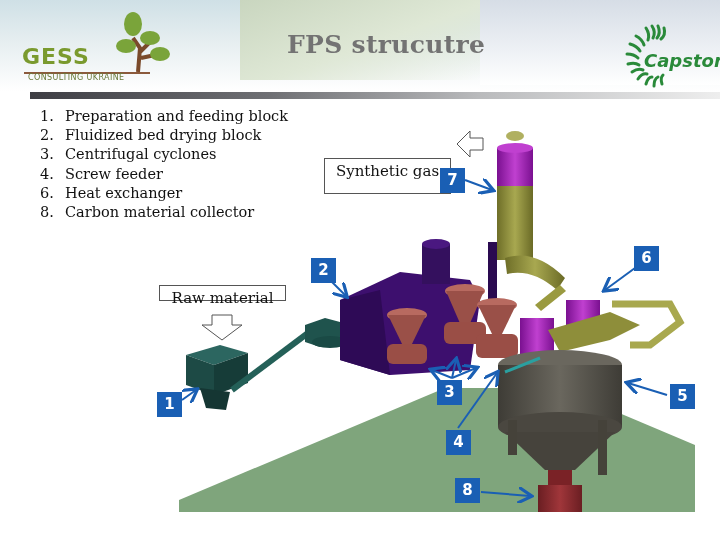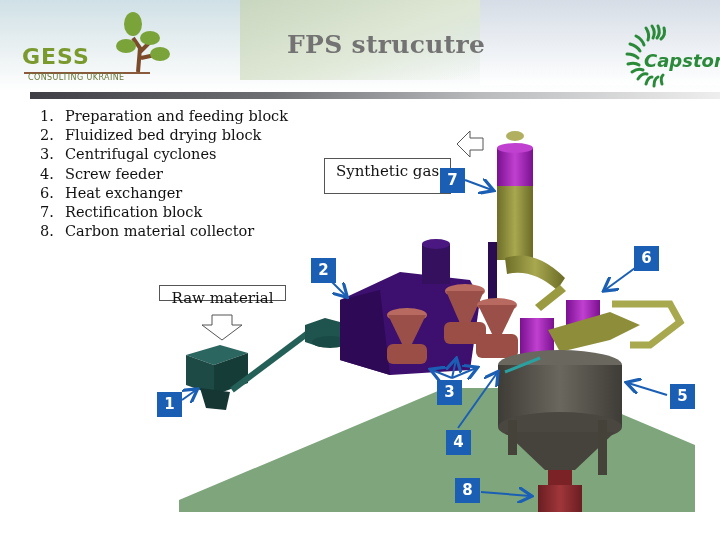--- a/index.html
+++ b/index.html
@@ -68,21 +68,20 @@
 </div>
 
 <div class="bar"></div>
 
 <ul class="list">
   <li><span class="num">1.</span><span>Preparation and feeding block</span></li>
   <li><span class="num">2.</span><span>Fluidized bed drying block</span></li>
   <li><span class="num">3.</span><span>Centrifugal cyclones</span></li>
   <li><span class="num">4.</span><span>Screw feeder</span></li>
   <li><span class="num">6.</span><span>Heat exchanger</span></li>
-  <li><span class="num">7.</span><span>Rectification block</span></li>
   <li><span class="num">8.</span><span>Carbon material collector</span></li>
 </ul>
 
 <svg class="scene" width="720" height="540">
   <defs>
     <marker id="ah" markerWidth="8" markerHeight="8" refX="6" refY="4" orient="auto">
         <path d="M0,0 L7,4 L0,8" fill="none" stroke="#1a5fb4" stroke-width="1.6"></path>
       </marker>
     <linearGradient id="olive" x1="0" x2="1">
         <stop offset="0" stop-color="#6e6e28"></stop>

